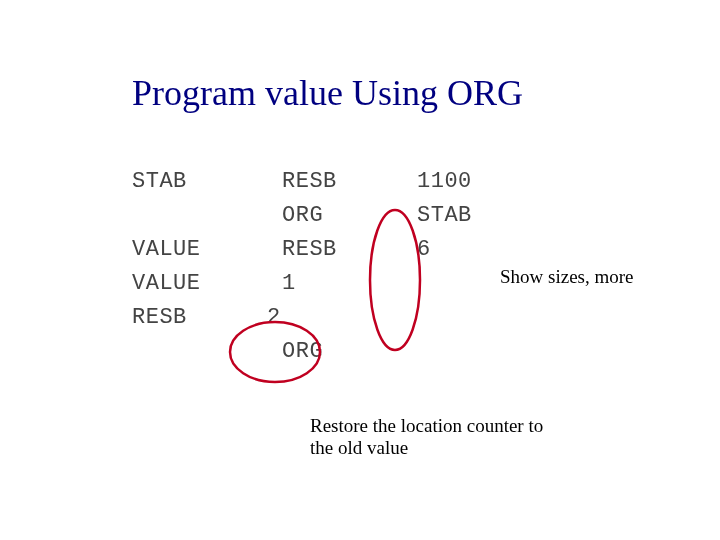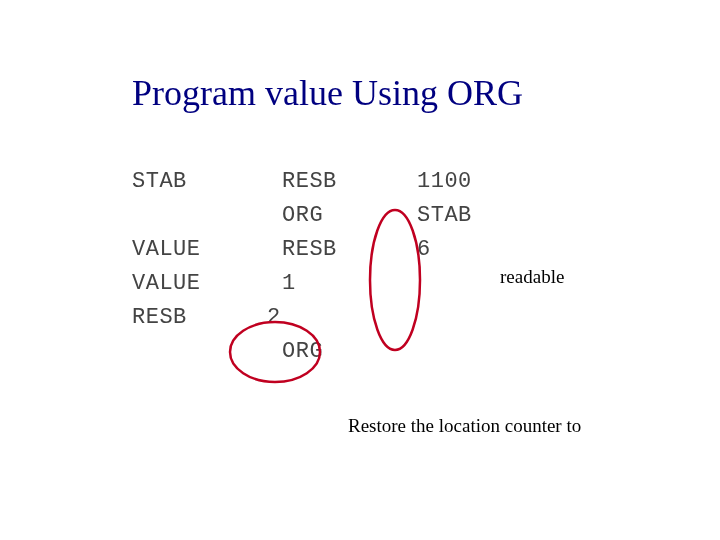--- a/index.html
+++ b/index.html
@@ -44,21 +44,20 @@
     color: #000;
     line-height: 22px;
   }
   .anno-sizes {
     top: 266px;
     left: 500px;
   }
   .anno-restore {
     top: 415px;
     left: 310px;
-    margin-left: 38px;
   }
   svg.ovals {
     position: absolute;
     top: 0;
     left: 0;
     pointer-events: none;
   }
 </style>
 </head>
 <body>
@@ -94,18 +93,19 @@
     <span class="c2">ORG</span>
   </div>
 </div>
 
 <svg class="ovals" width="720" height="540">
   <ellipse cx="395" cy="280" rx="25" ry="70" fill="none" stroke="#c00020" stroke-width="2.5"></ellipse>
   <ellipse cx="275" cy="352" rx="45" ry="30" fill="none" stroke="#c00020" stroke-width="2.5"></ellipse>
 </svg>
 
 <div class="anno anno-sizes">
-  <div>readable</div>
+  <div>Show sizes, more</div>
 </div>
 
 <div class="anno anno-restore">
   <div>Restore the location counter to</div>
+  <div>the old value</div>
 </div>
 
 </body></html>

